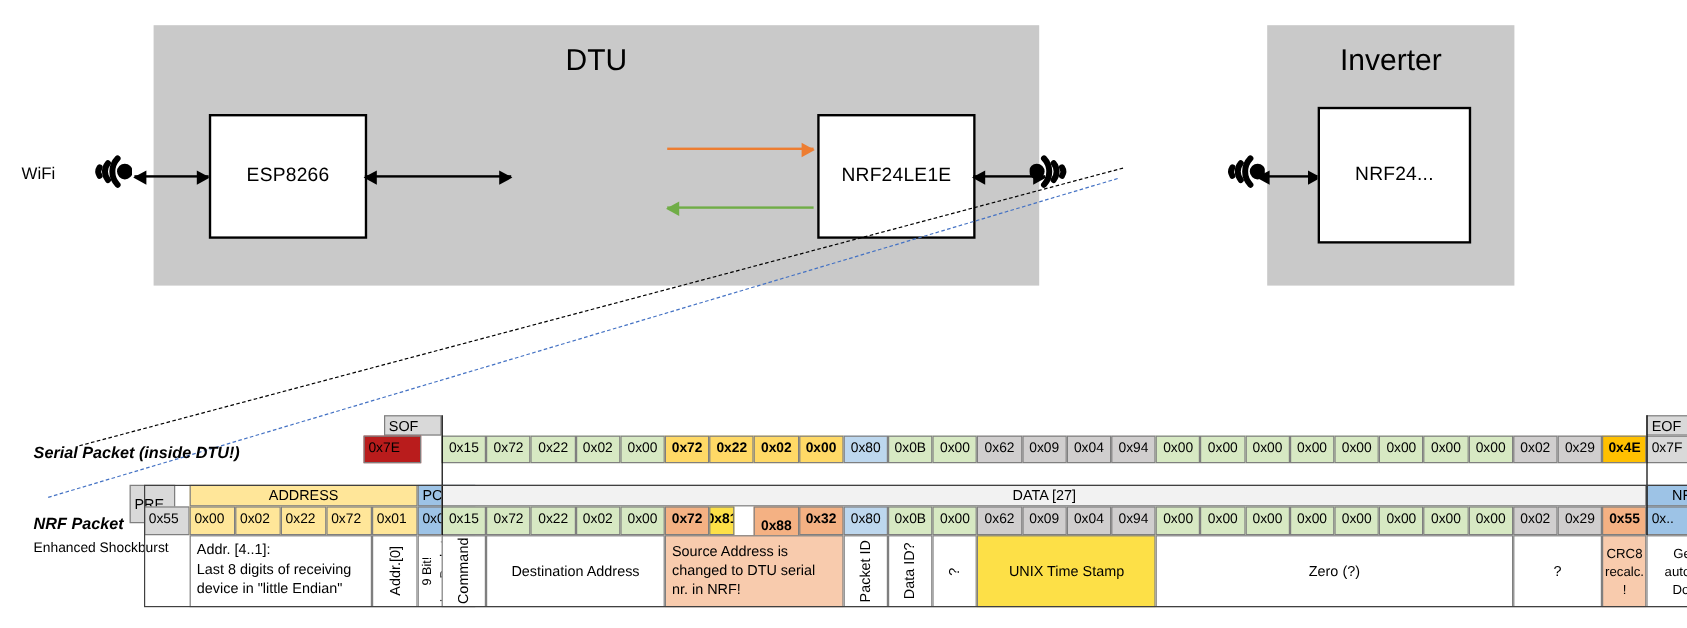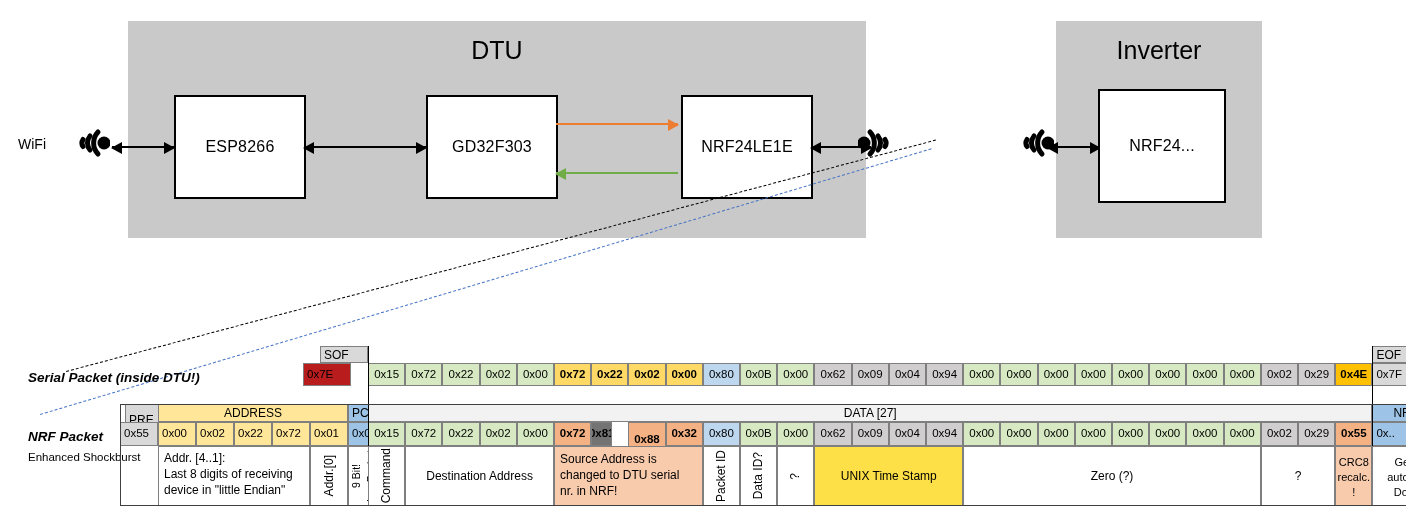--- a/index.html
+++ b/index.html
@@ -93,23 +93,20 @@
   </div>
 
   <div class="arrow-h both" style="left:112px;top:146px;width:62px;"></div>
 
   <div class="chip" style="left:174px;top:95px;width:128px;height:100px;">
     <span>ESP8266</span>
   </div>
 
   <div class="arrow-h both" style="left:304px;top:146px;width:122px;"></div>
 
-  <div class="chip" style="left:426px;top:95px;width:128px;height:100px;">
-    <span>GD32F303</span>
-  </div>
 
   <div class="arrow-h right arrow-orange" style="left:556px;top:123px;width:122px;"></div>
 
   <div class="arrow-h left arrow-green" style="left:556px;top:172px;width:122px;"></div>
 
   <div class="chip" style="left:681px;top:95px;width:128px;height:100px;">
     <span>NRF24LE1E</span>
   </div>
 
   <div class="arrow-h both" style="left:811px;top:146px;width:60px;"></div>
@@ -178,38 +175,38 @@
     <div class="cell" style="left: 1149.2px; top: 363px; width: 37.2px; height: 23px; background: rgb(215, 233, 195);">0x00</div>
     <div class="cell" style="left: 1186.4px; top: 363px; width: 37.2px; height: 23px; background: rgb(215, 233, 195);">0x00</div>
     <div class="cell" style="left: 1223.6px; top: 363px; width: 37.2px; height: 23px; background: rgb(215, 233, 195);">0x00</div>
     <div class="cell" style="left: 1260.8px; top: 363px; width: 37.2px; height: 23px; background: rgb(208, 206, 206);">0x02</div>
     <div class="cell" style="left: 1298px; top: 363px; width: 37.2px; height: 23px; background: rgb(208, 206, 206);">0x29</div>
     <div class="cell b" style="left: 1335.2px; top: 363px; width: 37.2px; height: 23px; background: rgb(255, 192, 0);">0x4E</div>
     <div class="cell hdr lpad" style="left: 1372.4px; top: 346px; width: 48px; height: 17px; background: rgb(217, 217, 217);">EOF</div>
     <div class="cell lpad" style="left: 1372.4px; top: 363px; width: 48px; height: 23px; background: rgb(217, 217, 217);">0x7F</div>
     <div class="row-label" style="left: 28px; top: 429px; width: 200px; height: 18px; border: none; display: block; font-style: italic; font-weight: bold; font-size: 13.5px;">NRF Packet</div>
     <div class="sub-label" style="left: 28px; top: 451px; width: 220px; height: 16px; border: none; display: block; font-size: 11.5px;">Enhanced Shockburst</div>
-    <div class="cell hdr lpad" style="left: 125px; top: 404px; width: 38px; height: 32px; background: rgb(217, 217, 217);">PRE</div>
+    <div class="cell hdr lpad" style="left: 108px; top: 404px; width: 38px; height: 32px; background: rgb(217, 217, 217);">PRE</div>
     <div class="cell lpad" style="left: 120px; top: 422px; width: 38px; height: 24px; background: rgb(217, 217, 217);">0x55</div>
     <div class="cell hdr" style="left: 158px; top: 404px; width: 190px; height: 18px; background: rgb(255, 230, 153);">ADDRESS</div>
     <div class="cell lpad" style="left: 158px; top: 422px; width: 38px; height: 24px; background: rgb(255, 230, 153);">0x00</div>
     <div class="cell lpad" style="left: 196px; top: 422px; width: 38px; height: 24px; background: rgb(255, 230, 153);">0x02</div>
     <div class="cell lpad" style="left: 234px; top: 422px; width: 38px; height: 24px; background: rgb(255, 230, 153);">0x22</div>
     <div class="cell lpad" style="left: 272px; top: 422px; width: 38px; height: 24px; background: rgb(255, 230, 153);">0x72</div>
     <div class="cell lpad" style="left: 310px; top: 422px; width: 38px; height: 24px; background: rgb(255, 230, 153);">0x01</div>
     <div class="cell hdr lpad" style="left: 348px; top: 404px; width: 48px; height: 18px; background: rgb(157, 195, 230);">PCF</div>
     <div class="cell lpad" style="left: 348px; top: 422px; width: 48px; height: 24px; background: rgb(157, 195, 230);">0x0DA</div>
     <div class="cell hdr" style="left: 368px; top: 404px; width: 1004.4px; height: 18px; background: rgb(242, 242, 242);">DATA [27]</div>
     <div class="cell" style="left: 368px; top: 422px; width: 37.2px; height: 24px; background: rgb(215, 233, 195);">0x15</div>
     <div class="cell" style="left: 405.2px; top: 422px; width: 37.2px; height: 24px; background: rgb(215, 233, 195);">0x72</div>
     <div class="cell" style="left: 442.4px; top: 422px; width: 37.2px; height: 24px; background: rgb(215, 233, 195);">0x22</div>
     <div class="cell" style="left: 479.6px; top: 422px; width: 37.2px; height: 24px; background: rgb(215, 233, 195);">0x02</div>
     <div class="cell" style="left: 516.8px; top: 422px; width: 37.2px; height: 24px; background: rgb(215, 233, 195);">0x00</div>
     <div class="cell b" style="left: 554px; top: 422px; width: 37.2px; height: 24px; background: rgb(244, 177, 131);">0x72</div>
-    <div class="cell b" style="left: 591.2px; top: 422px; width: 21px; height: 24px; background: #737373;">0x81</div>
+    <div class="cell b" style="left: 591.2px; top: 422px; width: 21px; height: 24px; background: #fde047;">0x81</div>
     <div class="cell b" style="left: 628.4px; top: 422px; width: 37.2px; height: 36px; background: rgb(244, 177, 131);">0x88</div>
     <div class="cell b" style="left: 665.6px; top: 422px; width: 37.2px; height: 24px; background: rgb(244, 177, 131);">0x32</div>
     <div class="cell" style="left: 702.8px; top: 422px; width: 37.2px; height: 24px; background: rgb(189, 215, 238);">0x80</div>
     <div class="cell" style="left: 740px; top: 422px; width: 37.2px; height: 24px; background: rgb(215, 233, 195);">0x0B</div>
     <div class="cell" style="left: 777.2px; top: 422px; width: 37.2px; height: 24px; background: rgb(215, 233, 195);">0x00</div>
     <div class="cell" style="left: 814.4px; top: 422px; width: 37.2px; height: 24px; background: rgb(208, 206, 206);">0x62</div>
     <div class="cell" style="left: 851.6px; top: 422px; width: 37.2px; height: 24px; background: rgb(208, 206, 206);">0x09</div>
     <div class="cell" style="left: 888.8px; top: 422px; width: 37.2px; height: 24px; background: rgb(208, 206, 206);">0x04</div>
     <div class="cell" style="left: 926px; top: 422px; width: 37.2px; height: 24px; background: rgb(208, 206, 206);">0x94</div>
     <div class="cell" style="left: 963.2px; top: 422px; width: 37.2px; height: 24px; background: rgb(215, 233, 195);">0x00</div>

